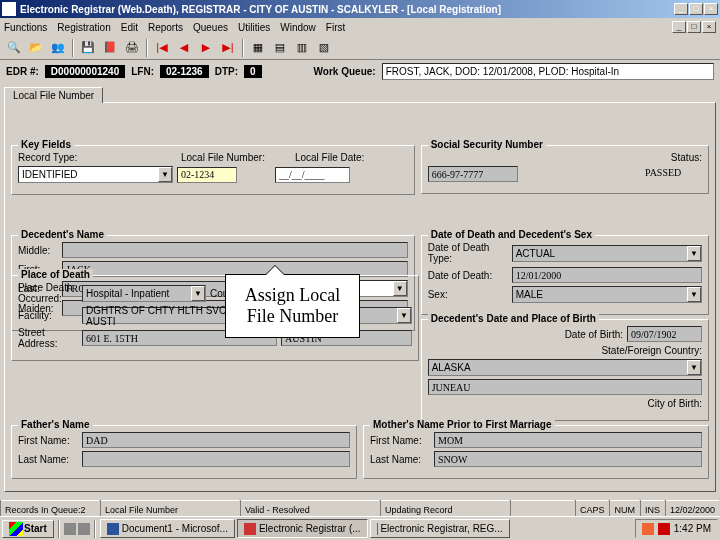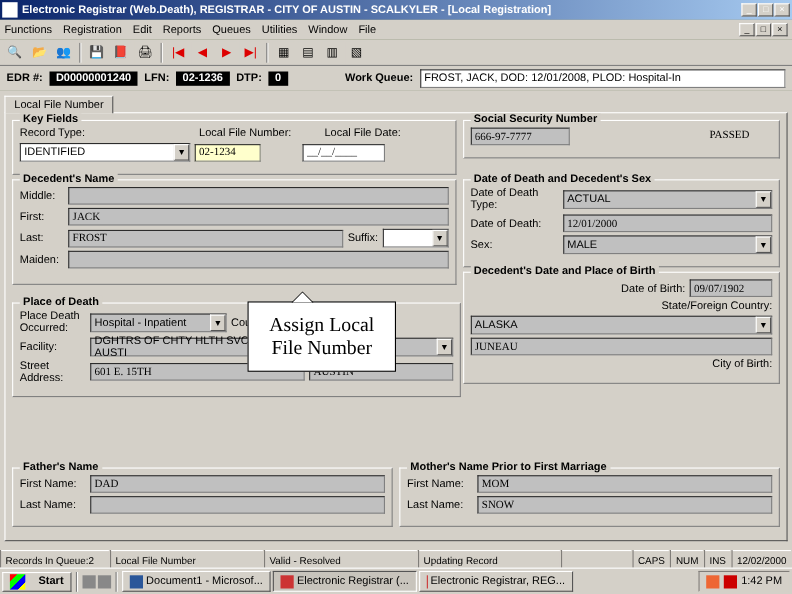--- a/index.html
+++ b/index.html
@@ -26,28 +26,28 @@
 fieldset > .legend { position: absolute; top: -7px; left: 6px; background: #d4d0c8; padding: 0 3px; font-size: 10px; font-weight: bold; }
 .row { display: flex; align-items: center; gap: 4px; margin-bottom: 3px; }
 .lbl { font-size: 10px; }
 .inp { background: #fff; border: 1px inset #808080; padding: 1px 3px; font-size: 10px; height: 16px; font-family: Liberation Serif, serif; }
 .inp.gray { background: #c0c0c0; }
 .inp.yellow { background: #ffffcc; }
 .sel { background: #fff; border: 1px inset #808080; height: 17px; display: flex; align-items: center; }
 .sel .seltext { flex: 1; padding: 0 3px; font-size: 10px; }
 .sel .selbtn { width: 14px; height: 15px; background: #d4d0c8; border: 1px solid #fff; border-right-color: #555; border-bottom-color: #555; text-align: center; font-size: 8px; line-height: 13px; }
 .cols { display: flex; gap: 6px; }
-.col { flex: 1; }
+.col { flex: 1; margin-top: 36px; }
 .callout { position: absolute; left: 225px; top: 192px; width: 135px; padding: 10px 6px; background: #fff; border: 1px solid #000; text-align: center; font-family: "Times New Roman", serif; font-size: 18px; z-index: 10; }
 .callout::after { content: ""; position: absolute; top: -18px; left: 40px; border: 9px solid transparent; border-bottom-color: #fff; }
 .callout::before { content: ""; position: absolute; top: -20px; left: 39px; border: 10px solid transparent; border-bottom-color: #000; }
 .statusbar { height: 18px; background: #d4d0c8; border-top: 1px solid #fff; display: flex; align-items: center; font-size: 9px; }
 .statusbar .cell { border: 1px inset #d4d0c8; padding: 1px 4px; height: 30px; display: flex; align-items: center; text-align: center; }
 .taskbar { position: absolute; bottom: 0; left: 0; right: 0; height: 24px; background: #d4d0c8; border-top: 1px solid #fff; display: flex; align-items: center; padding: 0 2px; gap: 2px; font-size: 10px; }
-.start { display: flex; align-items: center; gap: 12px; padding: 1px 6px; border: 1px solid #fff; border-right-color: #555; border-bottom-color: #555; font-weight: bold; }
+.start { display: flex; align-items: center; gap: 1px; padding: 1px 6px; border: 1px solid #fff; border-right-color: #555; border-bottom-color: #555; font-weight: bold; }
 .flag { width: 14px; height: 14px; background: linear-gradient(135deg,#f00 0 25%,#0f0 25% 50%,#00f 50% 75%,#ff0 75%); }
 .taskbtn { border: 1px solid #fff; border-right-color: #555; border-bottom-color: #555; padding: 2px 6px; display: flex; align-items: center; gap: 3px; height: 19px; max-width: 140px; overflow: hidden; white-space: nowrap; }
 .taskbtn.pressed { border: 1px solid #555; border-right-color: #fff; border-bottom-color: #fff; background: #c8c4bc; }
 .tray { margin-left: auto; border: 1px inset #d4d0c8; padding: 1px 6px; display: flex; align-items: center; gap: 4px; height: 19px; }
 .smicon { width: 12px; height: 12px; background: #888; }
 </style>
 </head>
 <body>
 
 <div class="titlebar">
@@ -61,21 +61,21 @@
 </div>
 
 <div class="menubar">
   <span>Functions</span>
   <span>Registration</span>
   <span>Edit</span>
   <span>Reports</span>
   <span>Queues</span>
   <span>Utilities</span>
   <span>Window</span>
-  <span>File</span>
+  <span>First</span>
   <div style="margin-left:auto" class="winbtns">
     <div class="winbtn">_</div>
     <div class="winbtn">□</div>
     <div class="winbtn">×</div>
   </div>
 </div>
 
 <div class="toolbar">
   <div class="tbtn">🔍</div>
   <div class="tbtn">📂</div>
@@ -132,20 +132,23 @@
             </div>
             <input class="inp yellow" style="width: 60px;" value="02-1234">
             <span style="width:30px"></span>
             <input class="inp" style="width: 75px;" value="__/__/____">
           </div>
         </fieldset>
       </div>
       <div class="col">
         <fieldset>
           <div class="legend">Social Security Number</div>
+          <div class="row" style="justify-content:flex-end">
+              <span class="lbl">Status:</span>
+            </div>
           <div class="row">
             <input class="inp gray" style="width: 90px;" value="666-97-7777">
             <span style="flex:1"></span>
             <span class="inp gray" style="width:60px;border:none;background:transparent">PASSED</span>
           </div>
         </fieldset>
       </div>
     </div>
 
     <div class="cols">

